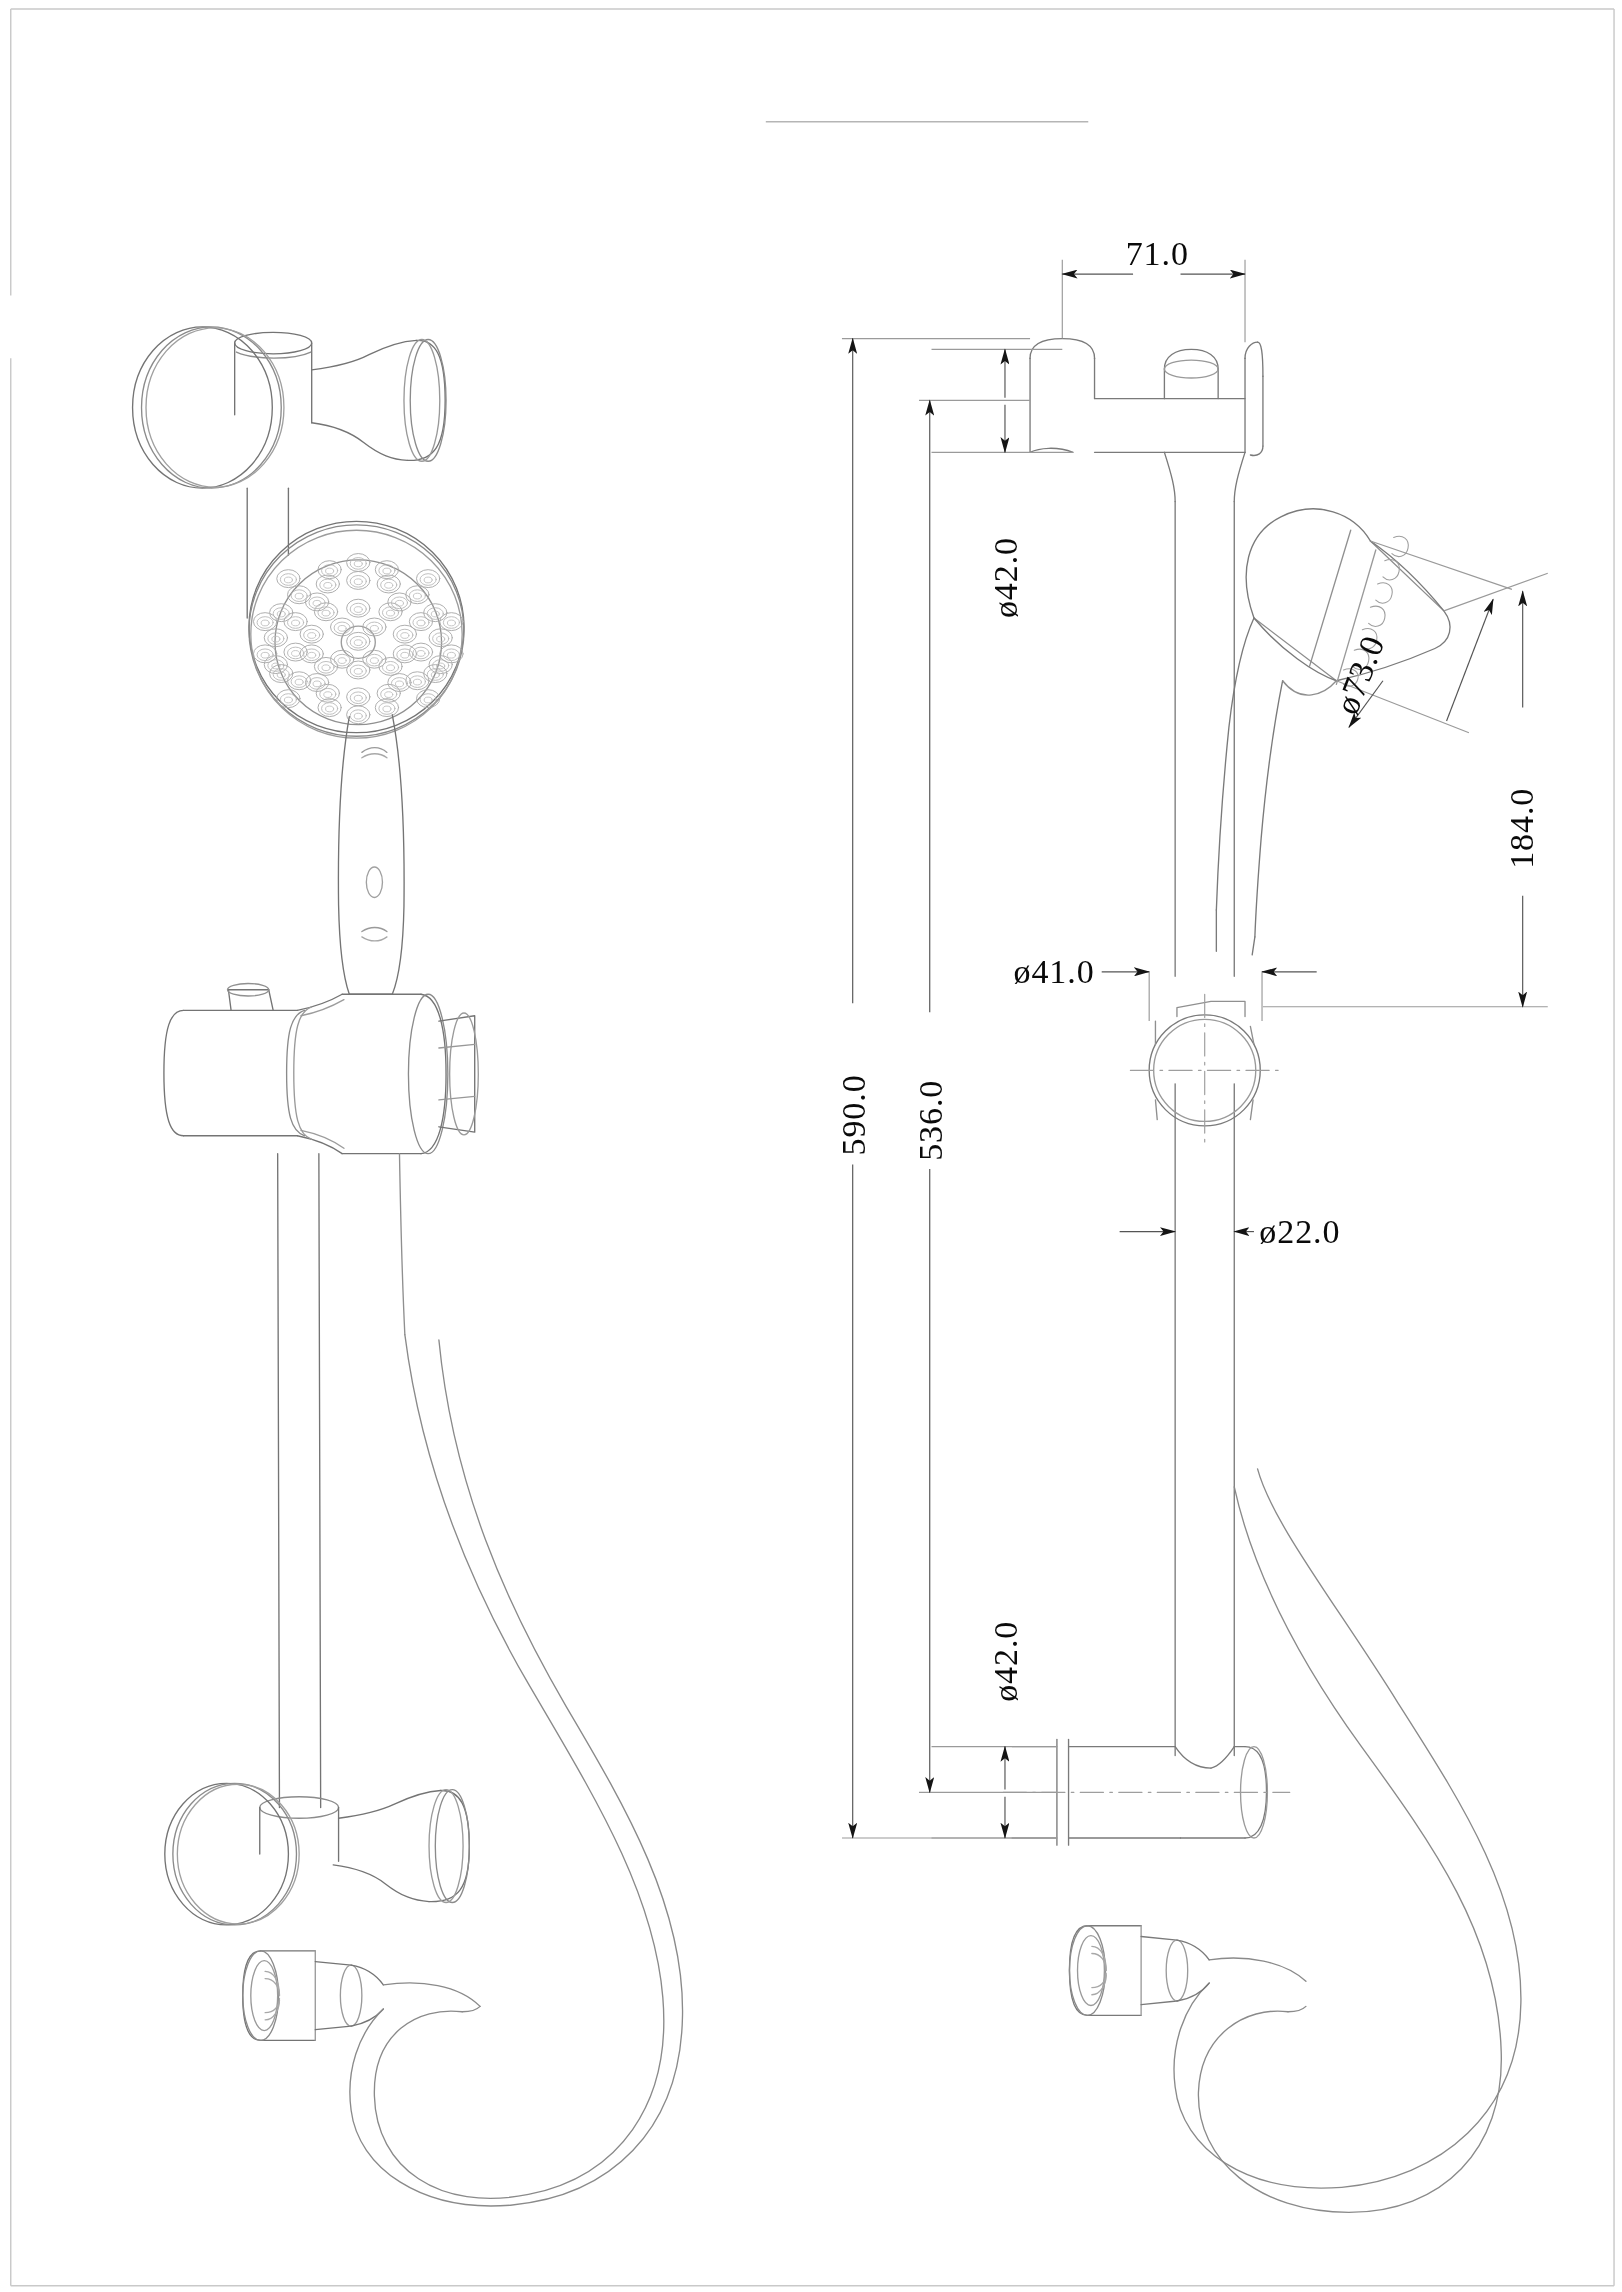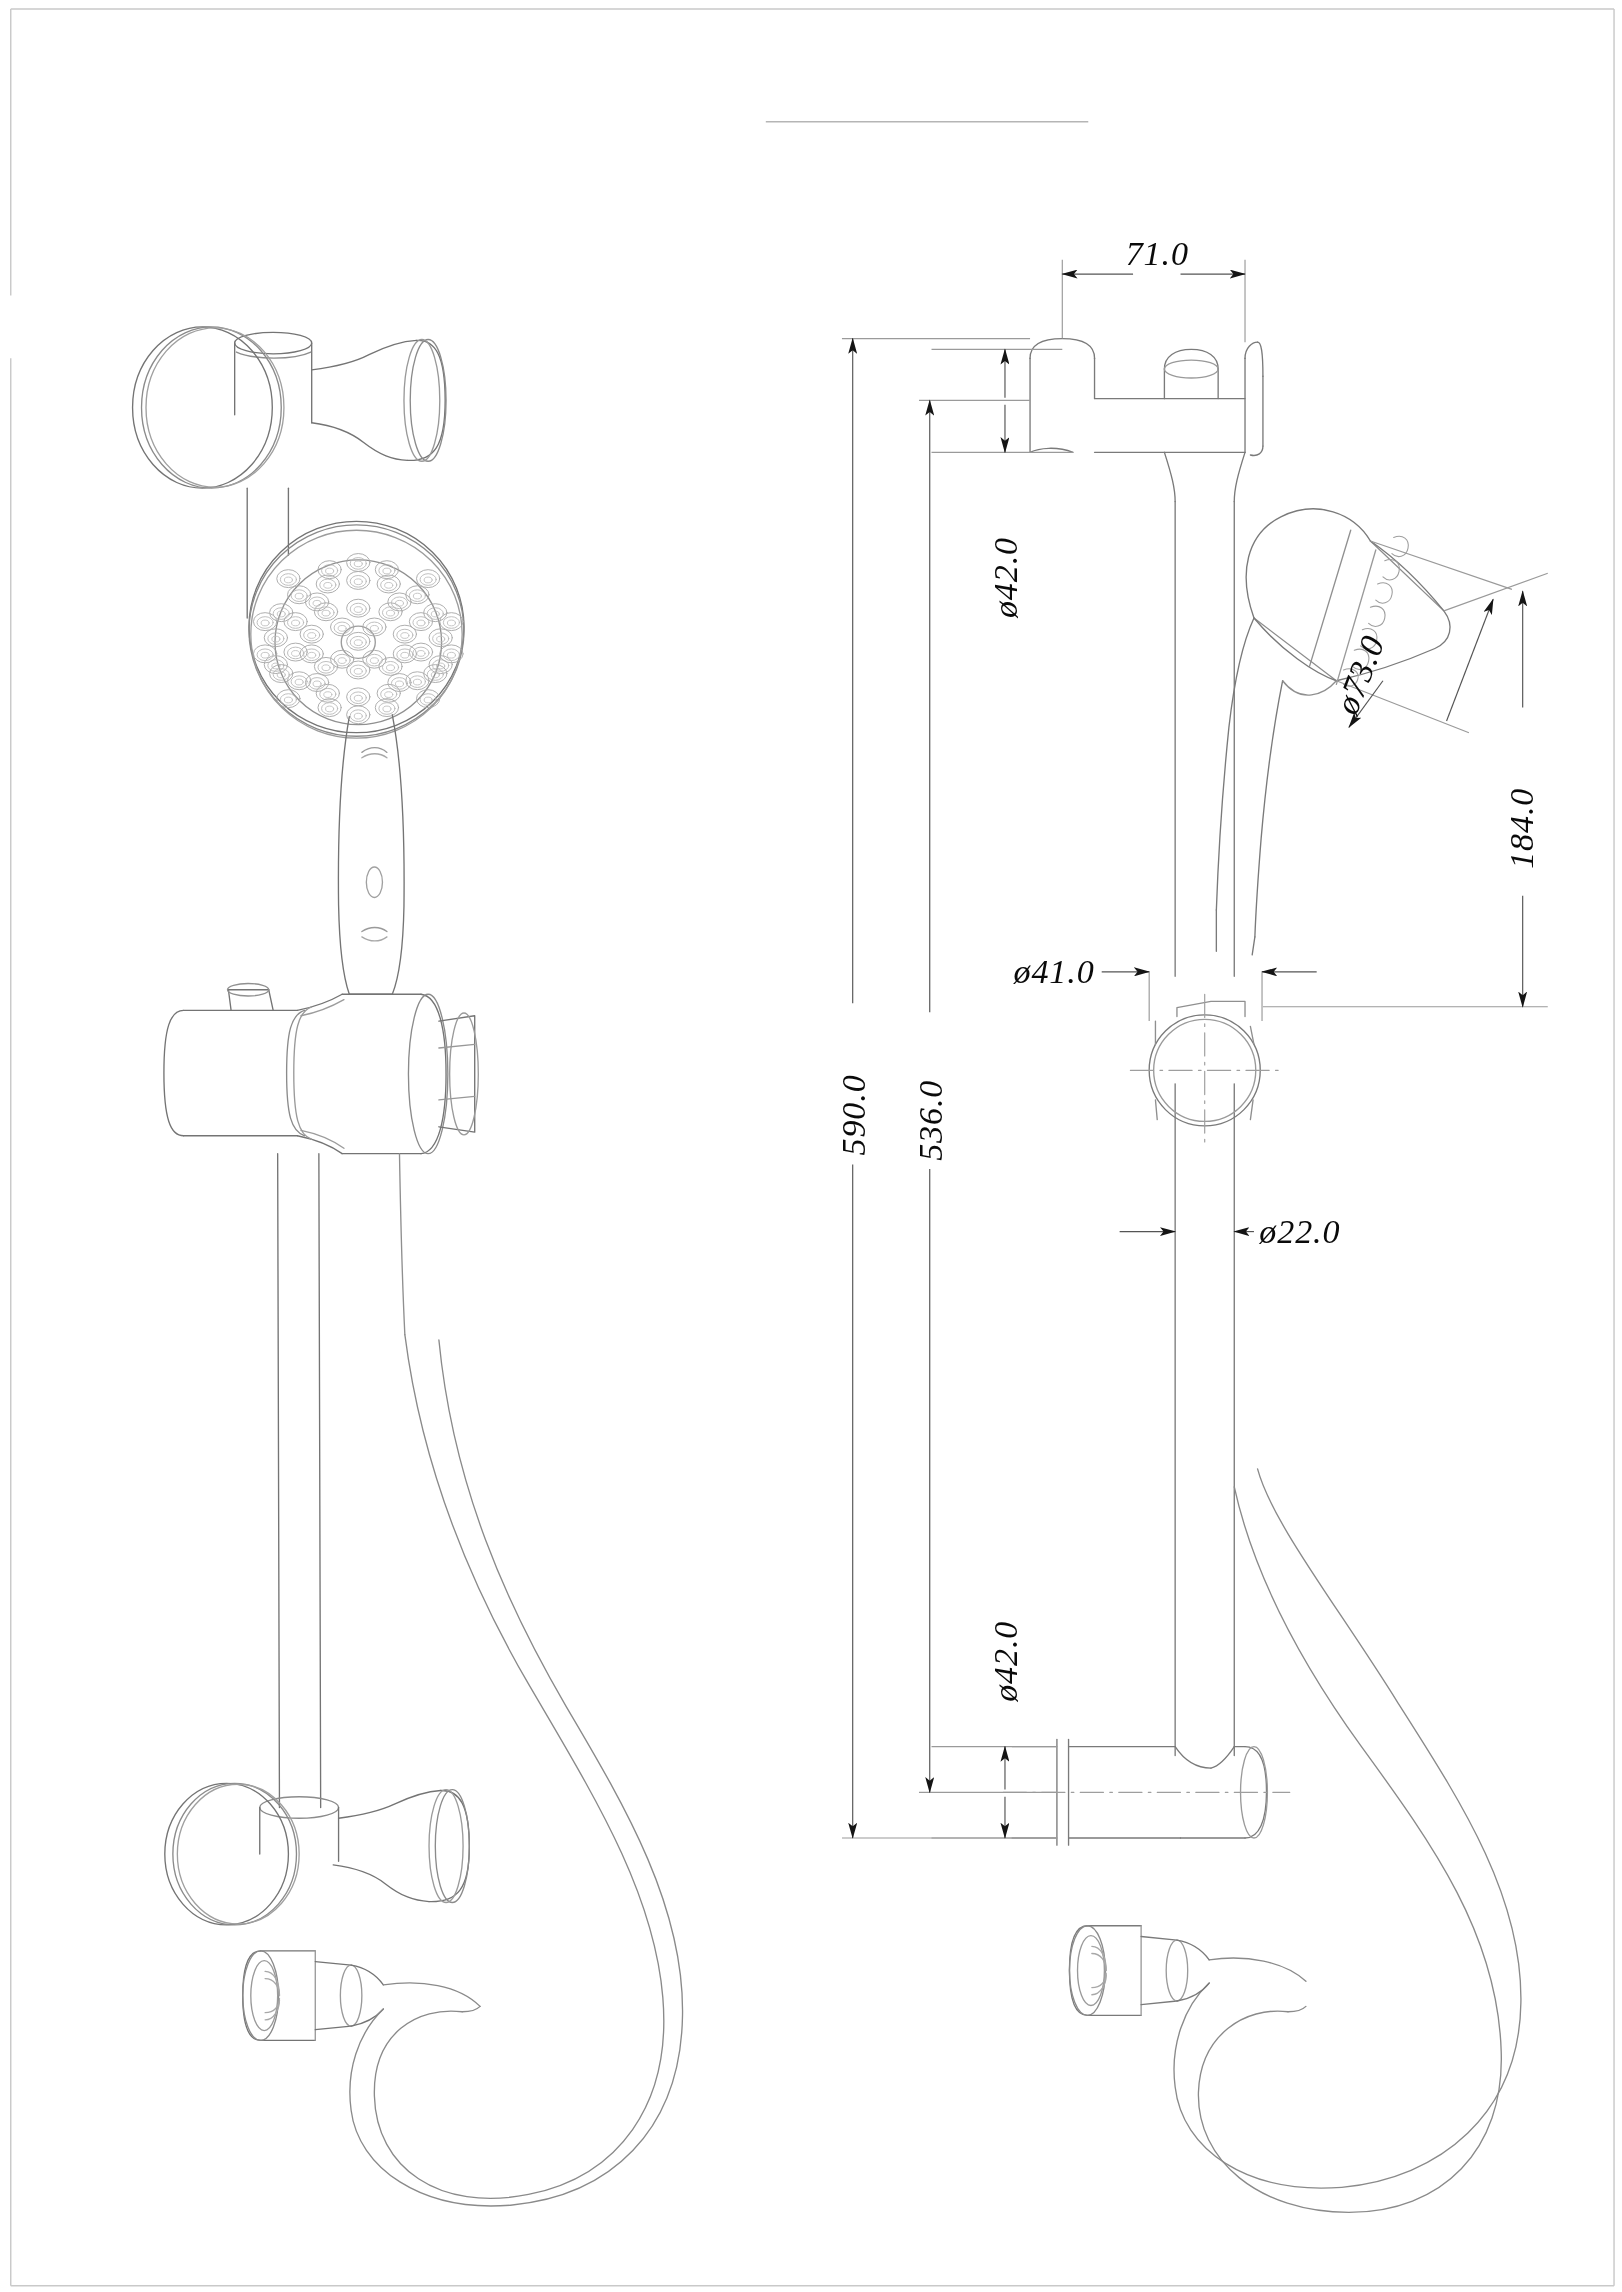--- a/index.html
+++ b/index.html
@@ -13,21 +13,20 @@
     height: 2293px;
     position: relative;
     font-family: "Liberation Serif", "DejaVu Serif", serif;
     overflow: hidden;
   }
   #sheet {
     position: absolute;
     inset: 0;
     width: 1356px;
     height: 2293px;
-    font-style: italic;
   }
   svg.drawing {
     position: absolute;
     top: 0;
     left: 0;
     width: 1623px;
     height: 2293px;
     display: block;
   }
   .dimtext {

